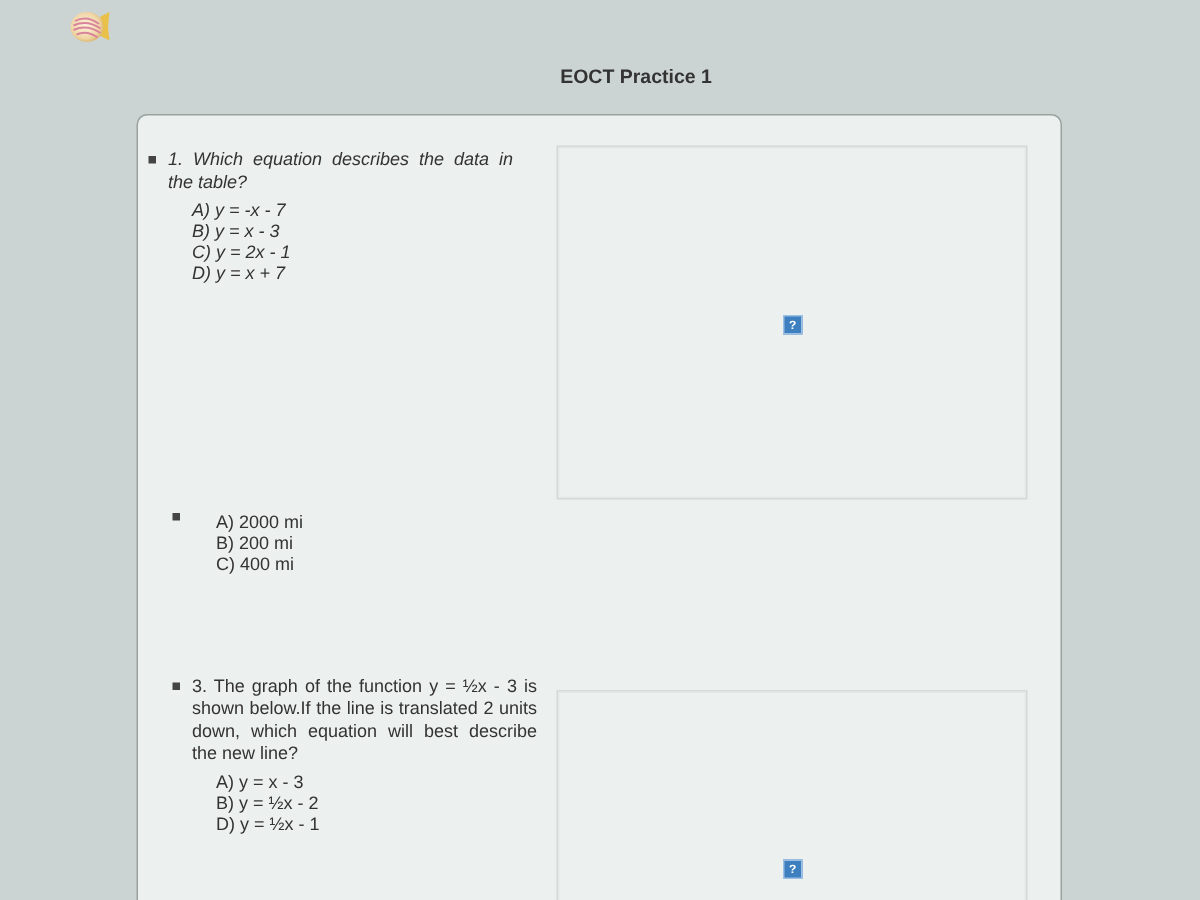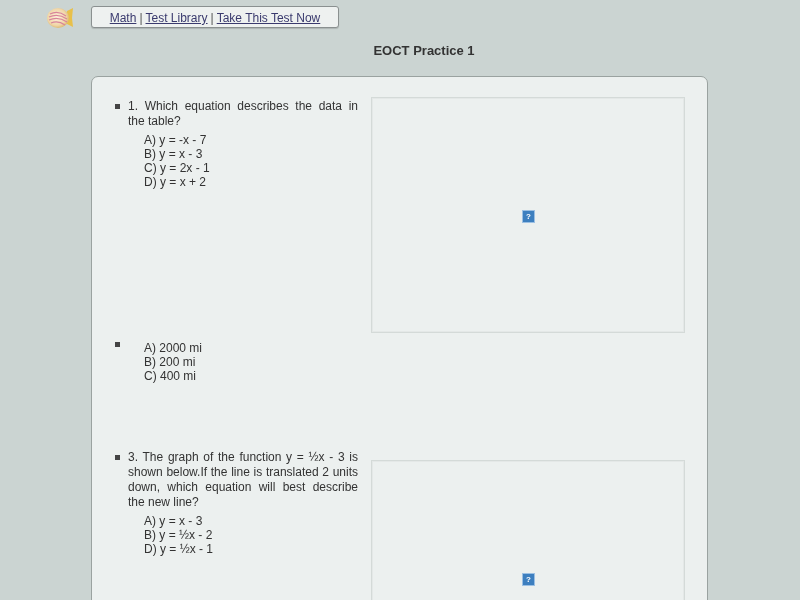--- a/index.html
+++ b/index.html
@@ -78,37 +78,34 @@
         </radialGradient>
       </defs>
       <path d="M22 6 L28 3 L27 13 L28 22 L22 19 Z" fill="#e8c04a"></path>
       <ellipse cx="13" cy="13" rx="11" ry="10" fill="url(#fg)"></ellipse>
       <path d="M5 9 Q13 5 21 11" stroke="#d8849a" stroke-width="1.3" fill="none"></path>
       <path d="M4 12 Q13 8 22 14" stroke="#d8849a" stroke-width="1.3" fill="none"></path>
       <path d="M4 15 Q13 11 22 17" stroke="#d8849a" stroke-width="1.3" fill="none"></path>
       <path d="M6 18 Q13 15 20 20" stroke="#d8849a" stroke-width="1.3" fill="none"></path>
     </svg>
   </div>
-  <div class="navbox">
-    <a>Math</a><span class="sep">|</span><a>Test Library</a><span class="sep">|</span><a>Take This Test Now</a>
-  </div>
 </div>
 
 <div class="page-title">EOCT Practice 1</div>
 
 <div class="panel">
 
-  <div class="question" style="left:36px; top:22px; width:230px;">
+  <div class="question" style="left:20px; top:22px; width:230px;font-style:italic;">
     <span class="bullet"></span>
     <div class="qtext">1. Which equation describes the data in the table?</div>
     <div class="choices">
       <div>A) y = -x - 7</div>
       <div>B) y = x - 3</div>
       <div>C) y = 2x - 1</div>
-      <div>D) y = x + 2</div>
+      <div>D) y = x + 7</div>
     </div>
   </div>
   <div class="imgbox" style="left:279px; top:20px; width:312px; height:234px;">
     <div class="broken-img" style="left:150px; top:112px;">?</div>
   </div>
 
   <div class="question" style="left:36px; top:260px; width:552px;">
     <span class="bullet"></span>
     <div class="choices">
       <div>A) 2000 mi</div>

